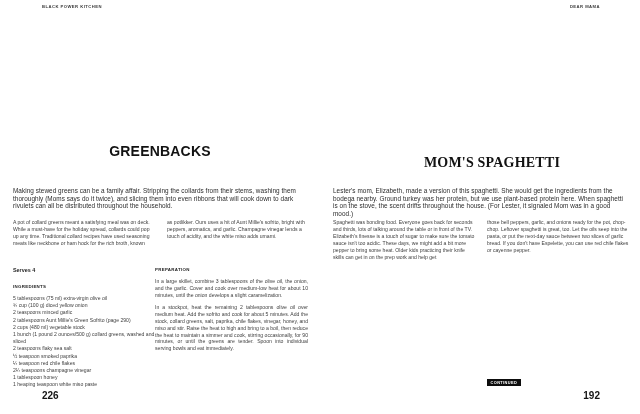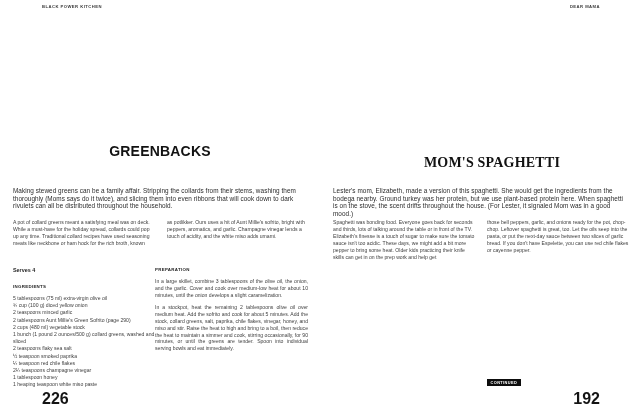--- a/index.html
+++ b/index.html
@@ -62,21 +62,21 @@
     text-align:justify;
   }
 
   .continued-badge{
     position:absolute;top:379px;left:167px;
     background:#0d0d0d;color:#ffffff;font-size:3.9px;font-weight:700;
     letter-spacing:0.4px;padding:1.5px 3.5px;line-height:1;white-space:nowrap;
   }
 
   .page-number{
-    position:absolute;top:390px;font-size:16px;font-weight:700;color:#141414;
+    position:absolute;top:390px;font-size:10px;font-weight:700;color:#141414;
   }
   .pn-left{left:42px;}
   .pn-right{right:40px;}
 </style>
 </head>
 <body>
 
 <div class="spread">
 
   <div class="page page-left">

